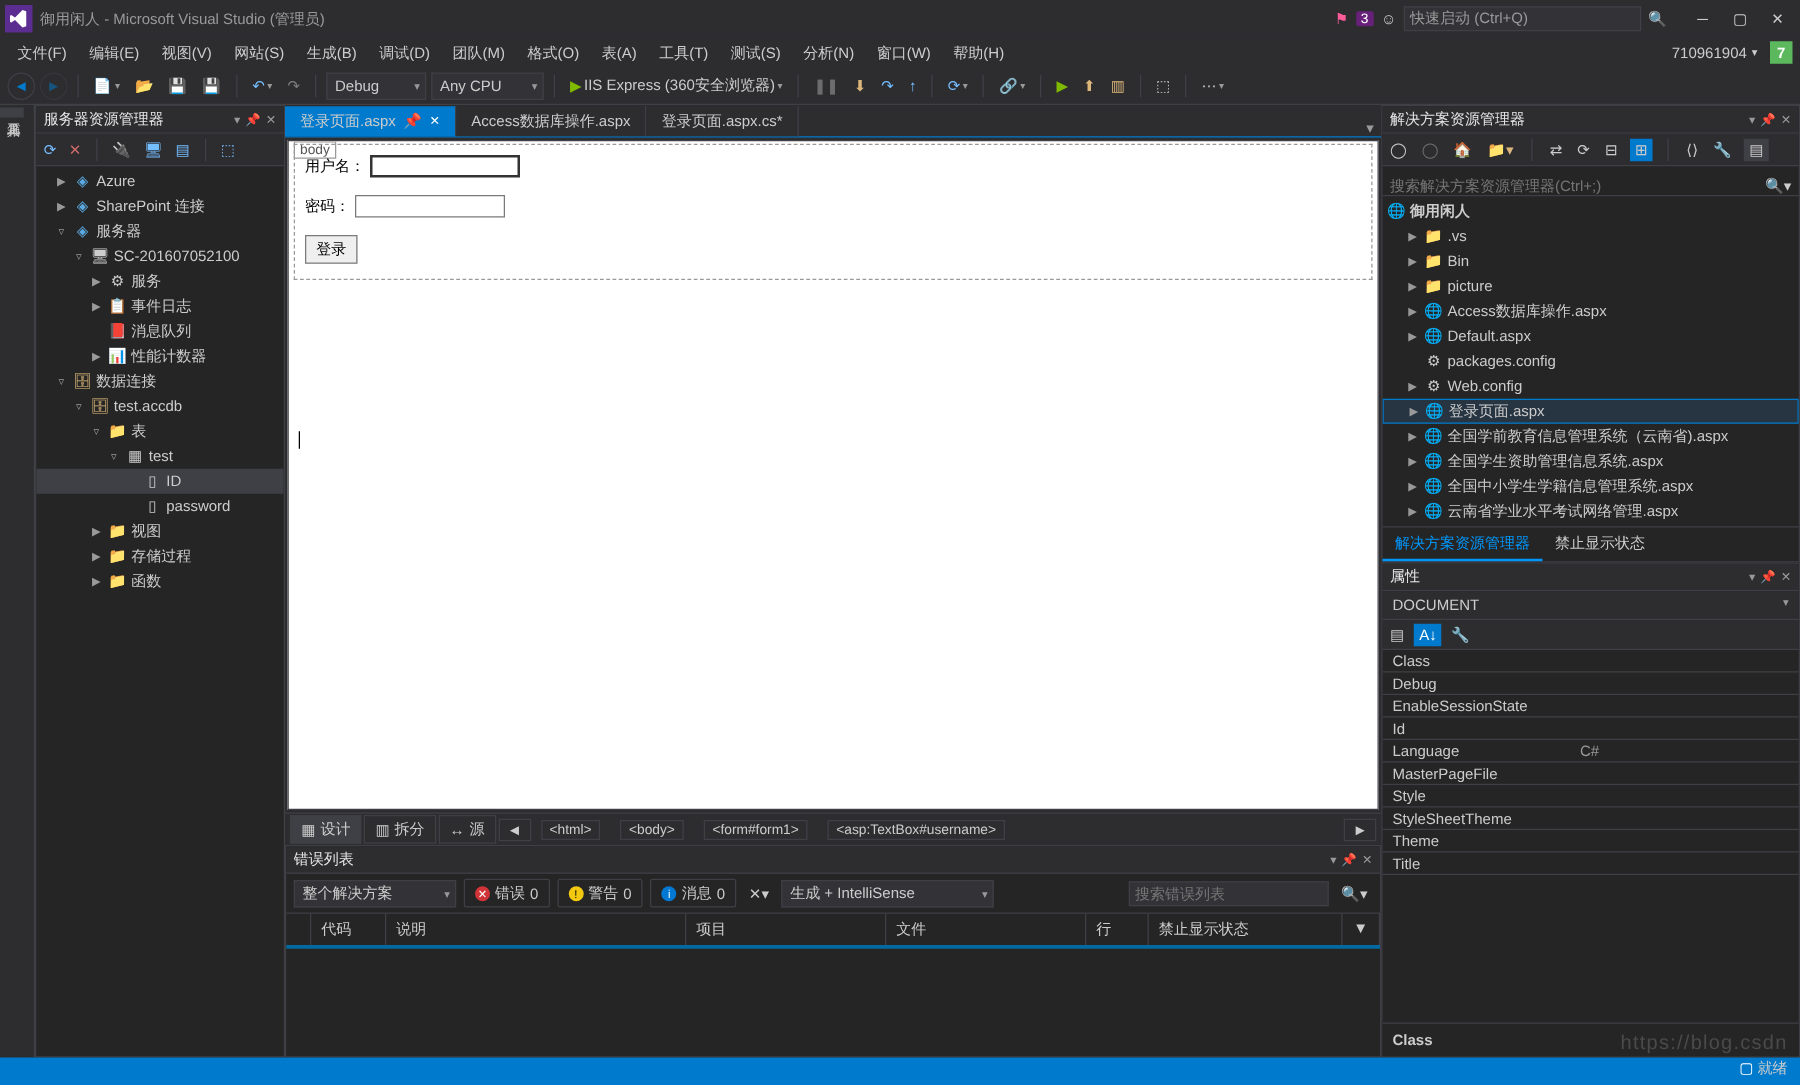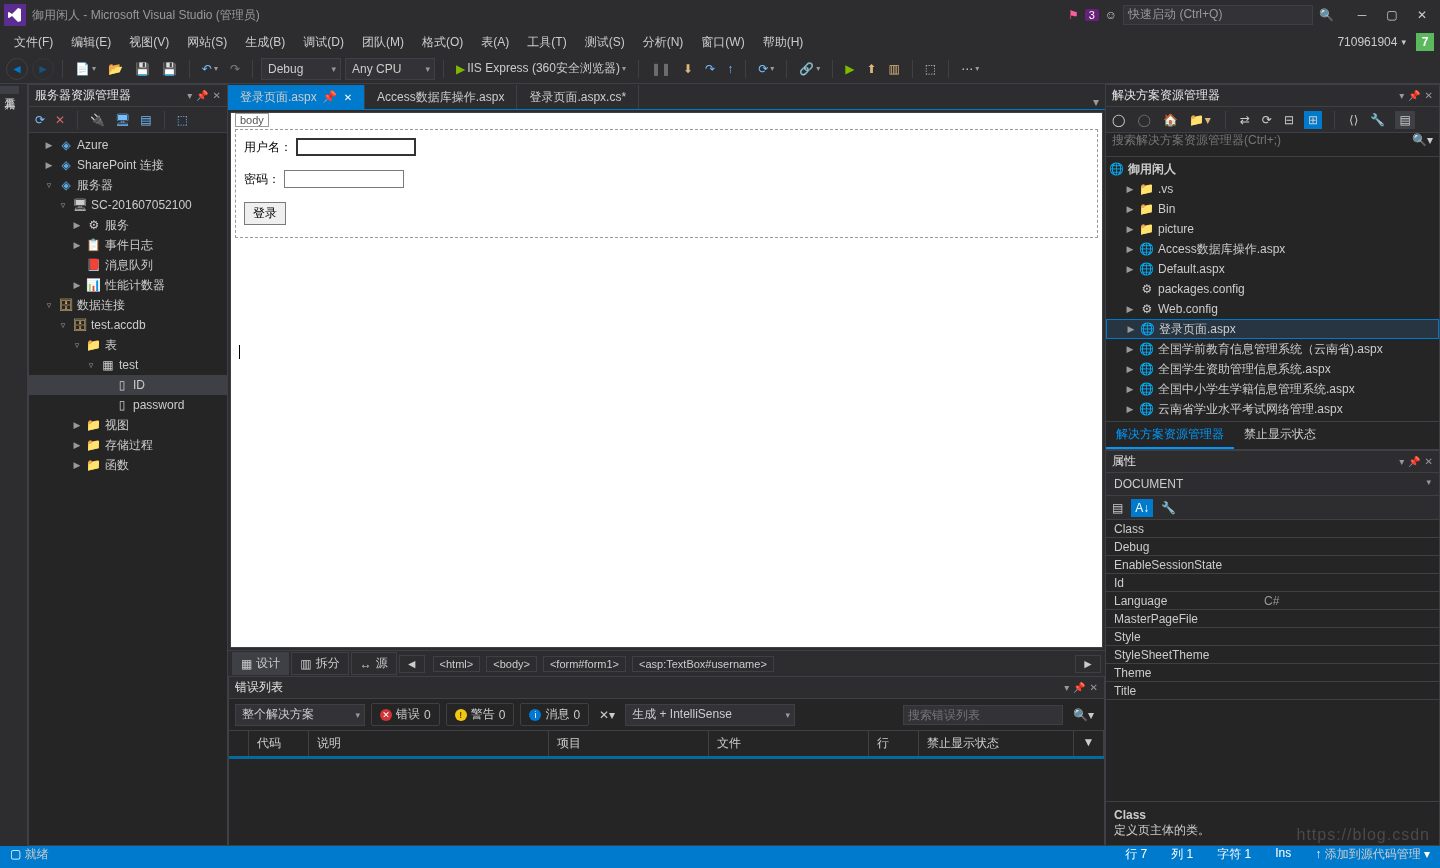--- a/index.html
+++ b/index.html
@@ -53,62 +53,62 @@
 .center { flex:1; display:flex; flex-direction:column; }
 .tabs { height:26px; background:#2d2d30; display:flex; align-items:flex-end; border-bottom:1px solid #007acc; }
 .tab { padding:4px 12px; background:#2d2d30; color:#ccc; display:flex; align-items:center; gap:6px; border-right:1px solid #3f3f46; height:24px; }
 .tab.active { background:#007acc; color:#fff; }
 .tab .x { color:#ccc; font-size:10px; }
 .tab.active .x { color:#fff; }
 .tabs .end { margin-left:auto; padding:0 6px; color:#999; }
 
 .designer { flex:1; background:#fff; position:relative; border:1px solid #3f3f46; margin:2px; overflow:hidden; }
 .body-tag { position:absolute; top:0; left:4px; border:1px solid #999; background:#fff; color:#555; padding:0 4px; font-size:11px; }
-.form-area { position:absolute; top:16px; left:4px; right:4px; border:1px dashed #999; padding:4px 8px 8px; color:#000; }
+.form-area { position:absolute; top:2px; left:4px; right:4px; border:1px dashed #999; padding:4px 8px 8px; color:#000; }
 .frow { display:flex; align-items:center; margin:4px 0; color:#000; }
 .frow label { color:#000; margin-right:4px; }
 .tb { border:1px solid #7a7a7a; height:18px; width:120px; background:#fff; }
 .btn { border:1px solid #7a7a7a; background:#efefef; padding:2px 8px; color:#000; }
 .cursor { position:absolute; left:8px; top:232px; width:1px; height:14px; background:#000; }
 
 .designer-footer { height:26px; background:#2d2d30; border-top:1px solid #3f3f46; display:flex; align-items:center; padding:0 4px; gap:2px; }
 .df-btn { border:1px solid #3f3f46; padding:2px 8px; display:flex; align-items:center; gap:4px; }
 .df-btn.active { background:#3f3f46; }
-.breadcrumb { display:flex; gap:6px; margin-left:6px; }
+.breadcrumb { display:flex; gap:16px; margin-left:6px; }
 .bc { border:1px solid #3f3f46; padding:1px 6px; color:#ccc; font-size:11px; }
 .nav-arrow { border:1px solid #3f3f46; padding:1px 6px; }
 
 .error-panel { height:170px; }
 .err-toolbar { display:flex; align-items:center; gap:6px; padding:4px 6px; border-bottom:1px solid #3f3f46; }
 .pill { border:1px solid #3f3f46; padding:2px 8px; display:flex; align-items:center; gap:4px; border-radius:2px; }
 .pill .dot { width:12px; height:12px; border-radius:50%; display:flex; align-items:center; justify-content:center; font-size:9px; color:#fff; }
 .dot.red{ background:#d13438 } .dot.yel{ background:#f2c811; color:#000 } .dot.blu{ background:#0078d4 }
 .err-cols { display:flex; border-bottom:3px solid #0369a1; }
 .err-col { padding:4px 8px; border-right:1px solid #3f3f46; color:#ccc; }
 
 .right-side { width:335px; display:flex; flex-direction:column; }
 .solution-panel { flex:0 0 330px; }
-.search-row { height:24px; border-bottom:1px solid #3f3f46; display:flex; align-items:flex-start; padding:0 6px; color:#999; }
+.search-row { height:24px; border-bottom:1px solid #3f3f46; display:flex; align-items:flex-end; padding:0 6px; color:#999; }
 .search-row input { flex:1; background:transparent; border:none; color:#ccc; outline:none; }
 .sol-tree .tree-row.hl { background:#3399ff22; border:1px solid #007acc; }
 .panel-tabs { display:flex; border-top:1px solid #3f3f46; }
 .ptab { padding:4px 10px; color:#ccc; }
 .ptab.active { color:#0097fb; border-bottom:2px solid #0097fb; }
 
 .props-panel { flex:1; }
 .props-panel .cat { padding:4px 8px; background:#2d2d30; border-bottom:1px solid #3f3f46; display:flex; }
 .props-panel .cat::after { content:"▾"; margin-left:auto; color:#999; font-size:9px; }
 .props-grid { flex:1; overflow:auto; }
 .prow { display:flex; border-bottom:1px solid #3f3f46; height:18px; align-items:center; }
 .prow .pk { width:150px; padding:0 8px; color:#ccc; }
 .prow .pv { flex:1; padding:0 8px; color:#999; }
 .pdesc { border-top:1px solid #3f3f46; padding:6px 8px; background:#252526; }
 .pdesc .dh { font-weight:bold; }
 
-.statusbar { height:22px; background:#007acc; display:flex; align-items:flex-start; padding:0 10px; gap:24px; color:#fff; }
+.statusbar { height:22px; background:#007acc; display:flex; align-items:flex-end; padding:0 10px; gap:24px; color:#fff;flex-direction:column; }
 .statusbar .s { color:#fff; }
 .statusbar .sp { flex:1; }
 .wm { position:absolute; right:10px; bottom:24px; color:#5a5a5a; font-size:16px; letter-spacing:1px; opacity:0.7; pointer-events:none; }
 .sb-right { margin-left:auto; color:#fff; }
 
 svg { fill:currentColor; }
 </style>
 </head>
 <body>
 
@@ -554,21 +554,20 @@
             <div class="pk">Theme</div>
             <div class="pv"></div>
           </div>
           <div class="prow">
             <div class="pk">Title</div>
             <div class="pv"></div>
           </div>
         </div>
       <div class="pdesc">
         <div class="dh">Class</div>
-        <div>定义页主体的类。</div>
       </div>
     </div>
   </div>
 </div>
 
 <div class="statusbar">
   <span class="s">▢ <span>就绪</span></span>
   <span class="sp"></span>
   <span class="s">行 7</span>
   <span class="s">列 1</span>

